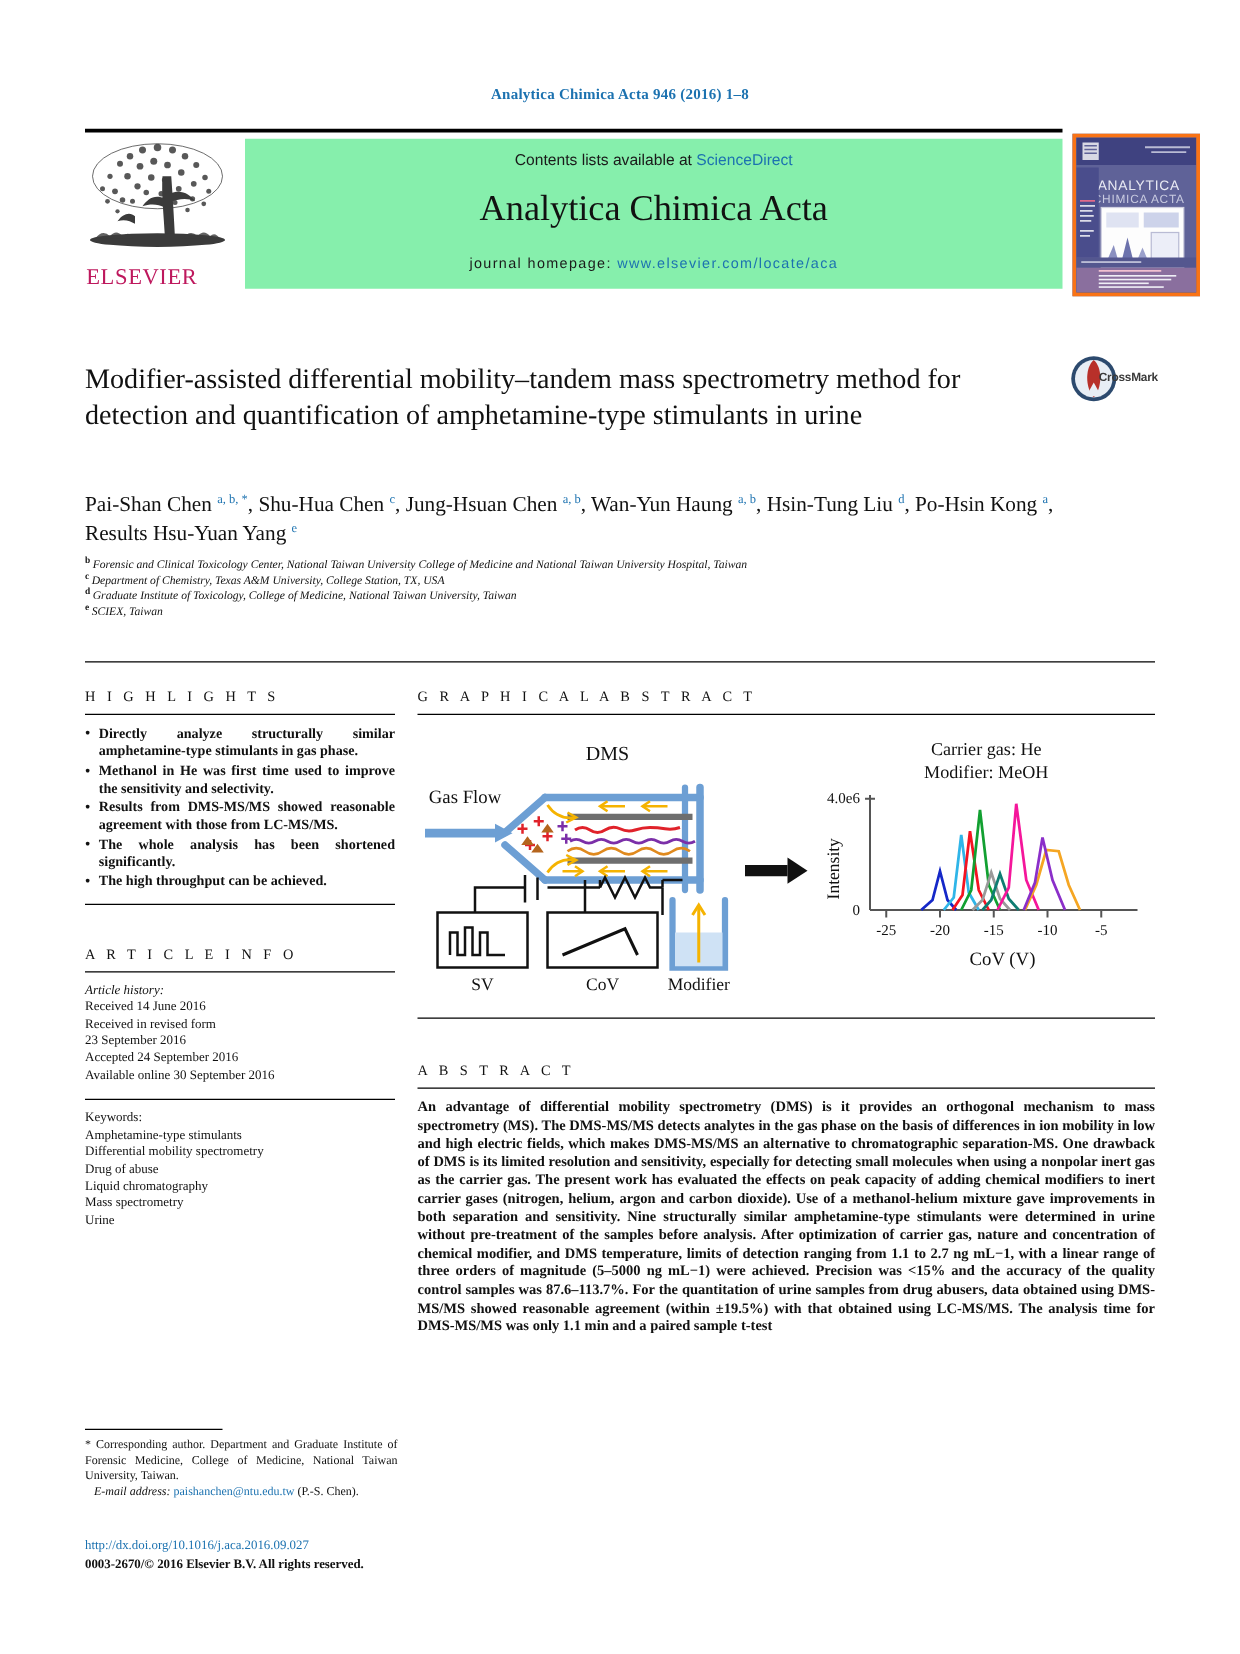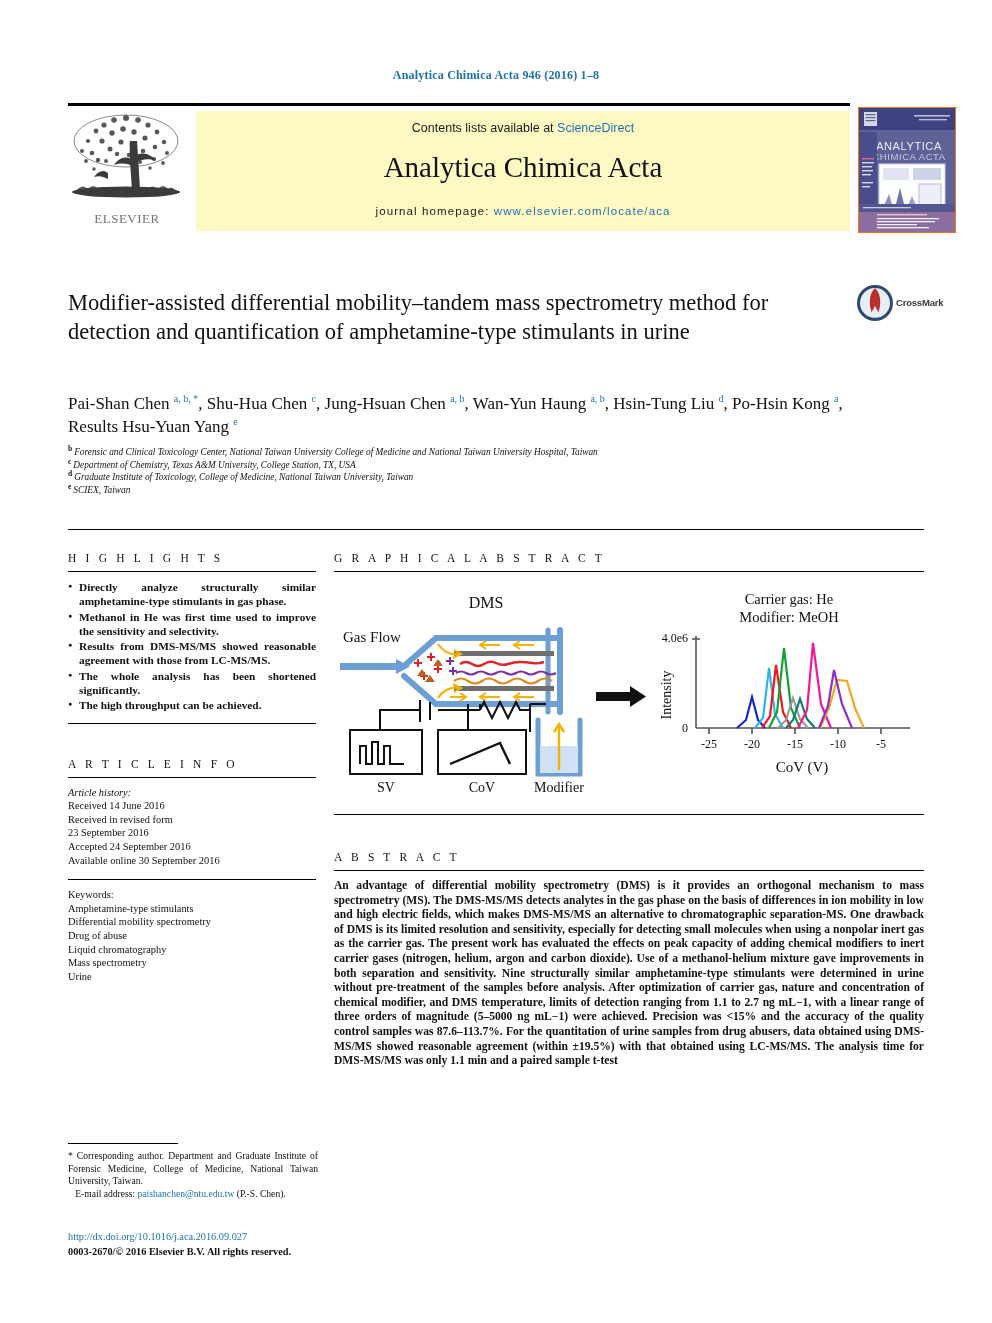--- a/index.html
+++ b/index.html
@@ -52,32 +52,31 @@
     position: absolute;
     left: 0; top: 8px;
     width: 118px;
     height: 120px;
   }
   .tree-svg { display:block; }
   .elsevier-word {
     position: absolute;
     left: 1px; top: 100px;
     width: 116px;
-    text-align: center;
     font-family: "Liberation Serif", serif;
-    font-size: 13px;
+    font-size: 18px;
     letter-spacing: .5px;
-    color: #737373;
+    color: #be185d;
   }
   .masthead-center {
     position: absolute;
     left: 128px; top: 8px;
     width: 654px;
     height: 120px;
-    background: #fef9c3;
+    background: #86efac;
   }
   .contents-line {
     position: absolute;
     left: 0; top: 10px;
     width: 654px;
     text-align: center;
     font-family: "Liberation Sans", sans-serif;
     font-size: 12.5px;
     color: #1a1a1a;
   }
@@ -103,21 +102,21 @@
     letter-spacing: 1.1px;
     color: #1a1a1a;
   }
   .homepage-line .url { color: #1c72b0; }
 
   .cover-thumb {
     position: absolute;
     left: 790px; top: 4px;
     width: 96px;
     height: 124px;
-    border: 1px solid #f97316;
+    border: 3px solid #f97316;
     background: #5b5f94;
     overflow: hidden;
   }
 
   
   .title {
     position: absolute;
     left: 68px; top: 288px;
     width: 770px;
     font-size: 22.5px;
@@ -126,21 +125,21 @@
     font-family: "Liberation Serif", serif;
   }
   .crossmark {
     position: absolute;
     left: 856px; top: 284px;
     width: 84px;
     height: 40px;
   }
   .crossmark-label {
     position: absolute;
-    left: 40px; top: 13px;
+    left: 23px; top: 13px;
     font-family: "Liberation Sans", sans-serif;
     font-size: 9.5px;
     font-weight: bold;
     color: #3a3a3a;
     letter-spacing: -.2px;
   }
 
   .authors {
     position: absolute;
     left: 68px; top: 392px;
@@ -275,21 +274,21 @@
   }
   .footnote {
     position: absolute;
     left: 68px; top: 1150px;
     width: 250px;
     font-size: 9.6px;
     line-height: 12.6px;
     color: #111;
     text-align: justify;
   }
-  .footnote .email-lbl { }
+  .footnote .email-lbl { font-style: italic; }
   .footnote .email { color: #1c72b0; }
   .doi {
     position: absolute;
     left: 68px; top: 1231px;
     font-size: 10.3px;
     color: #1c72b0;
   }
   .copyright {
     position: absolute;
     left: 68px; top: 1246px;

